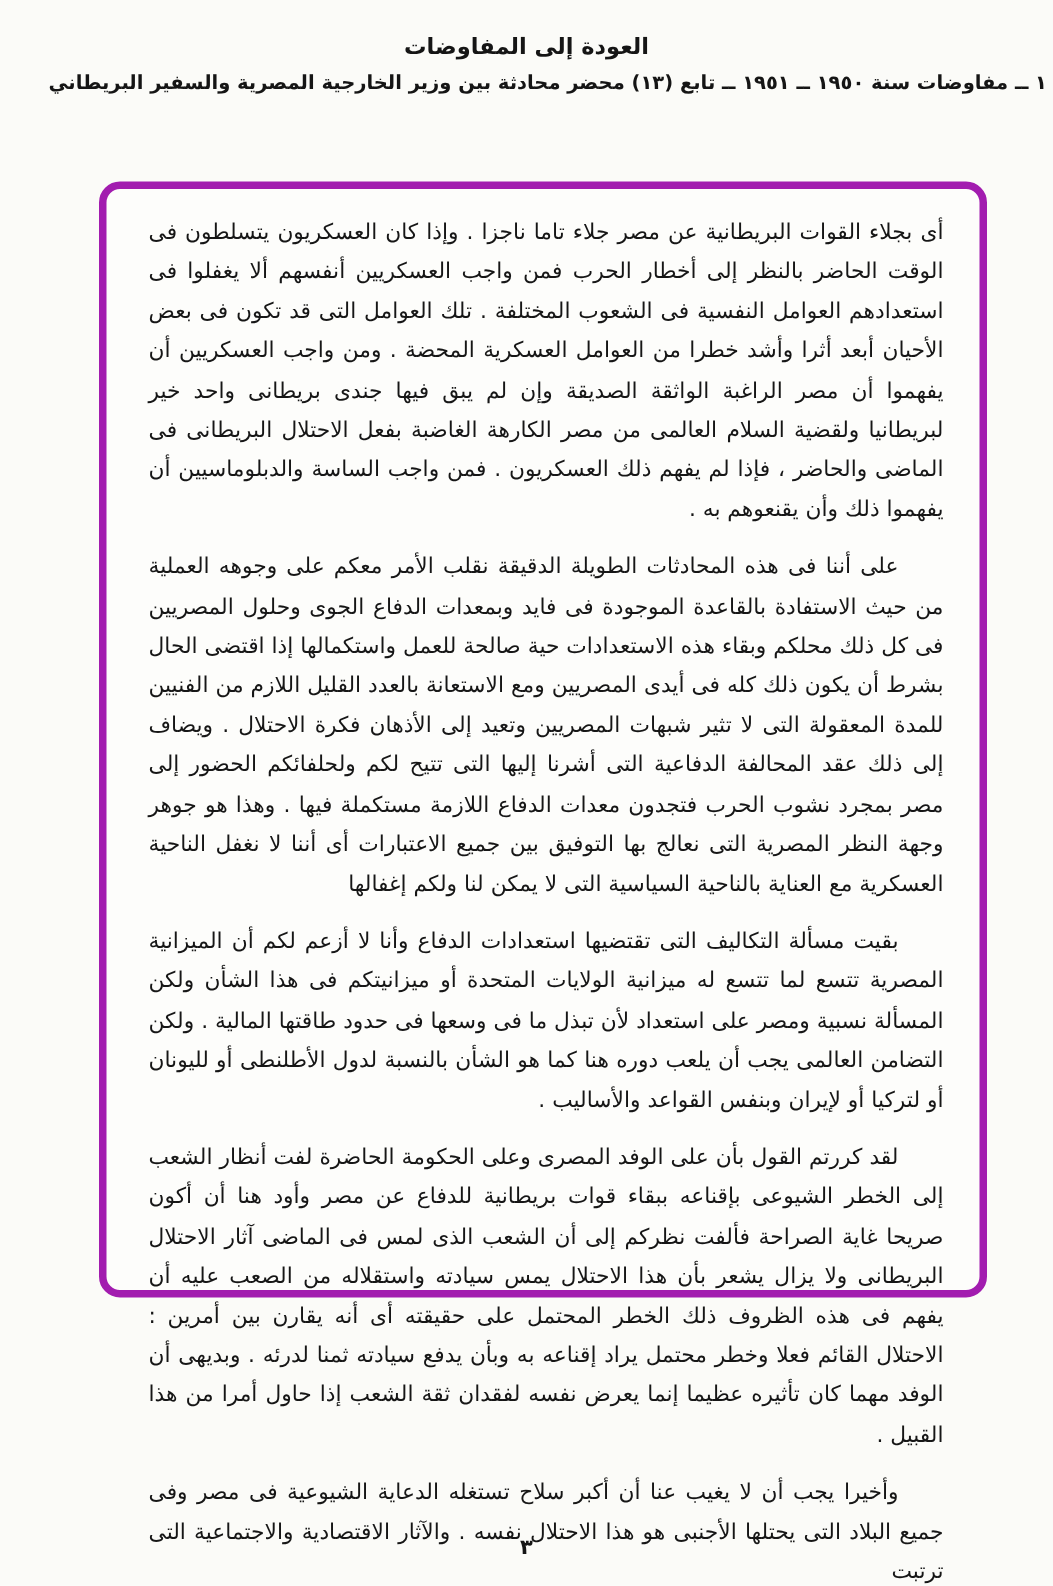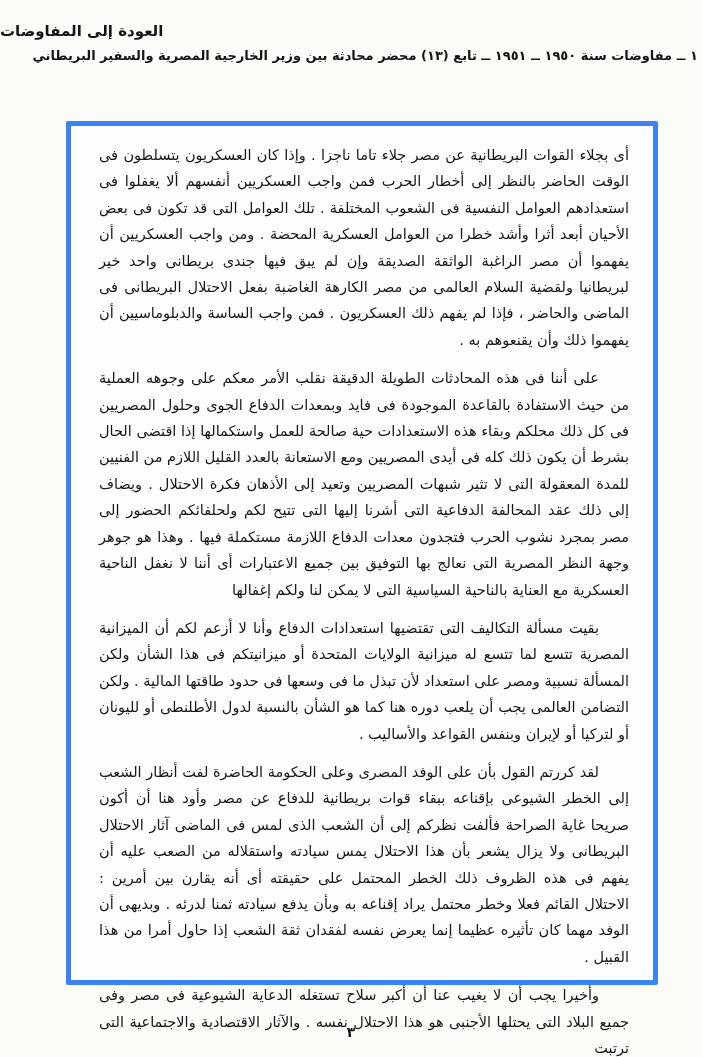--- a/index.html
+++ b/index.html
@@ -13,21 +13,21 @@
     color: #151515;
     font-family: "DejaVu Sans", "Liberation Sans", sans-serif;
     direction: rtl;
     position: relative;
     overflow: hidden;
   }
   .header {
     padding-top: 22px;
   }
   .doc-title {
-    text-align: left;
+    text-align: center;
     font-weight: bold;
     font-size: 15px;
     letter-spacing: 0.2px;
   }
   .doc-subtitle {
     margin-top: 8px;
     text-align: right;
     font-weight: bold;
     font-size: 13px;
     white-space: nowrap;
@@ -38,24 +38,24 @@
     text-align: center;
     font-weight: bold;
     font-size: 10px;
     color: #1c1c1c;
   }
   .text-frame {
     position: absolute;
     left: 66px;
     top: 121px;
     width: 592px;
-    height: 864px;
+    height: 744px;
     box-sizing: border-box;
-    border: 5px solid #3b82f6;
-    border-radius: 2px;
+    border: 5px solid #a21caf;
+    border-radius: 14px;
     background: #fdfdfb;
   }
   .frame-inner {
     padding: 16px 24px 0 28px;
   }
   p.body-par {
     margin: 0 0 12px 0;
     font-size: 14.5px;
     line-height: 26.4px;
     text-align: justify;

